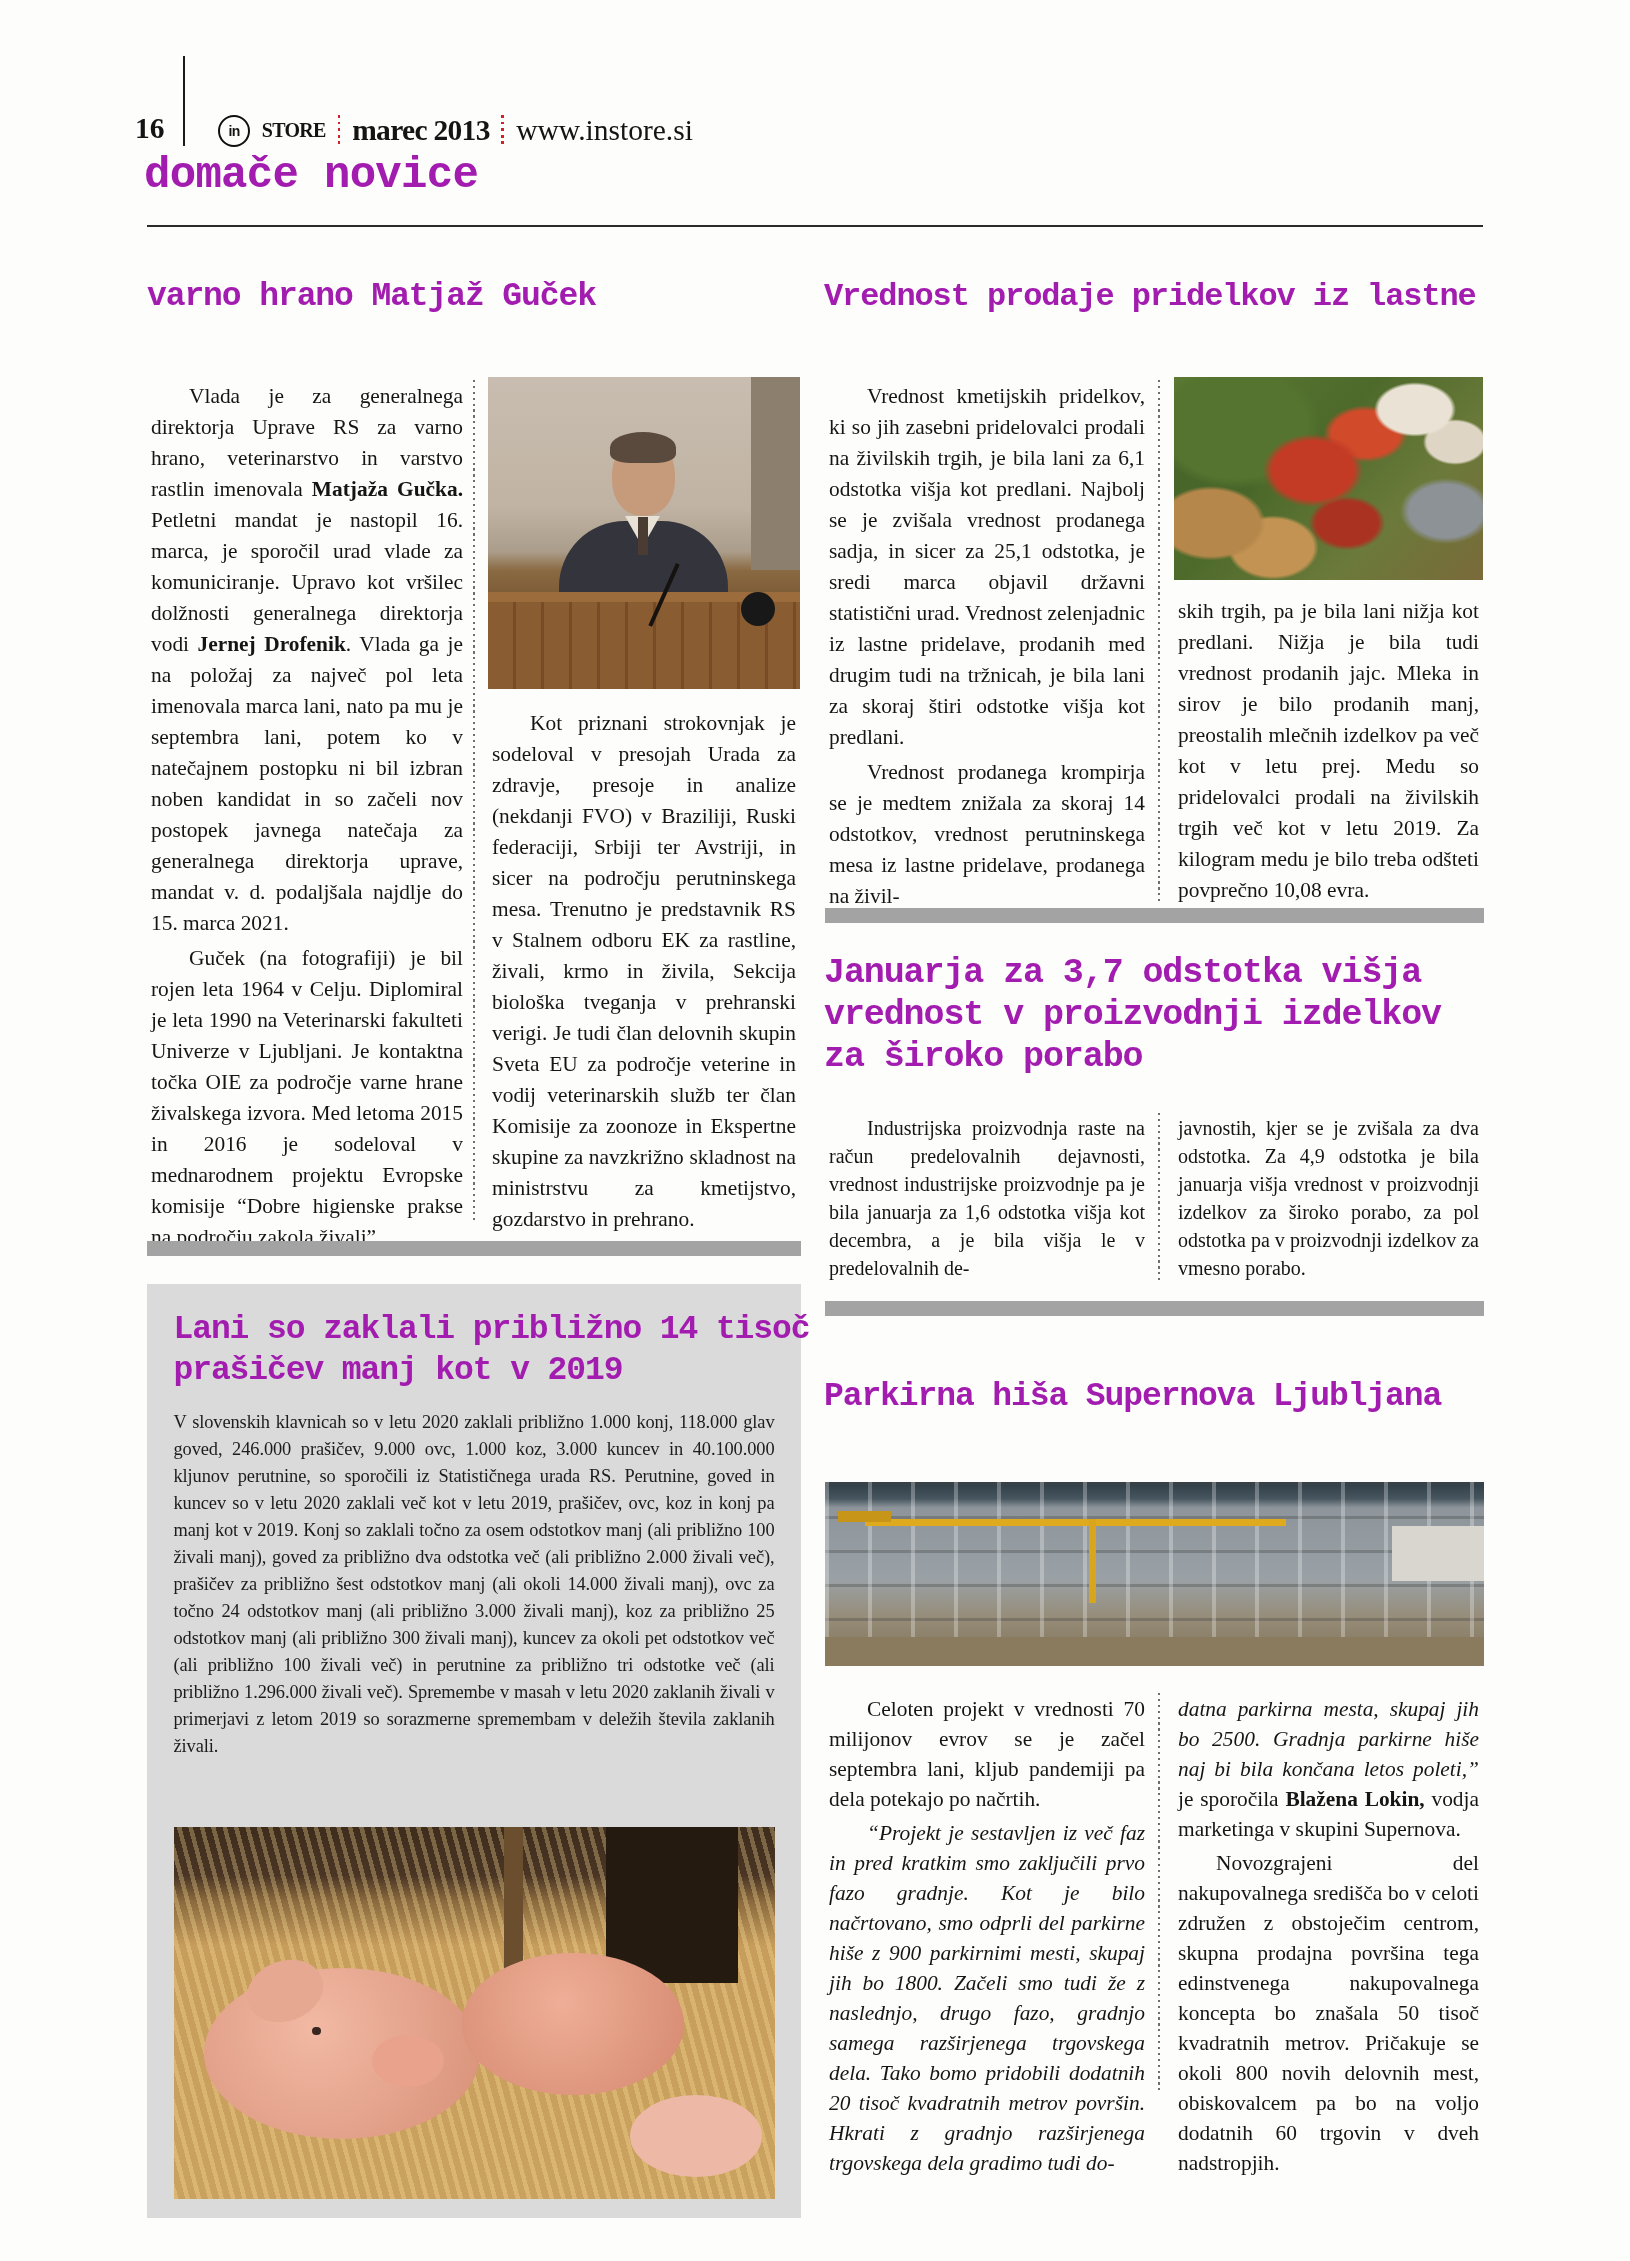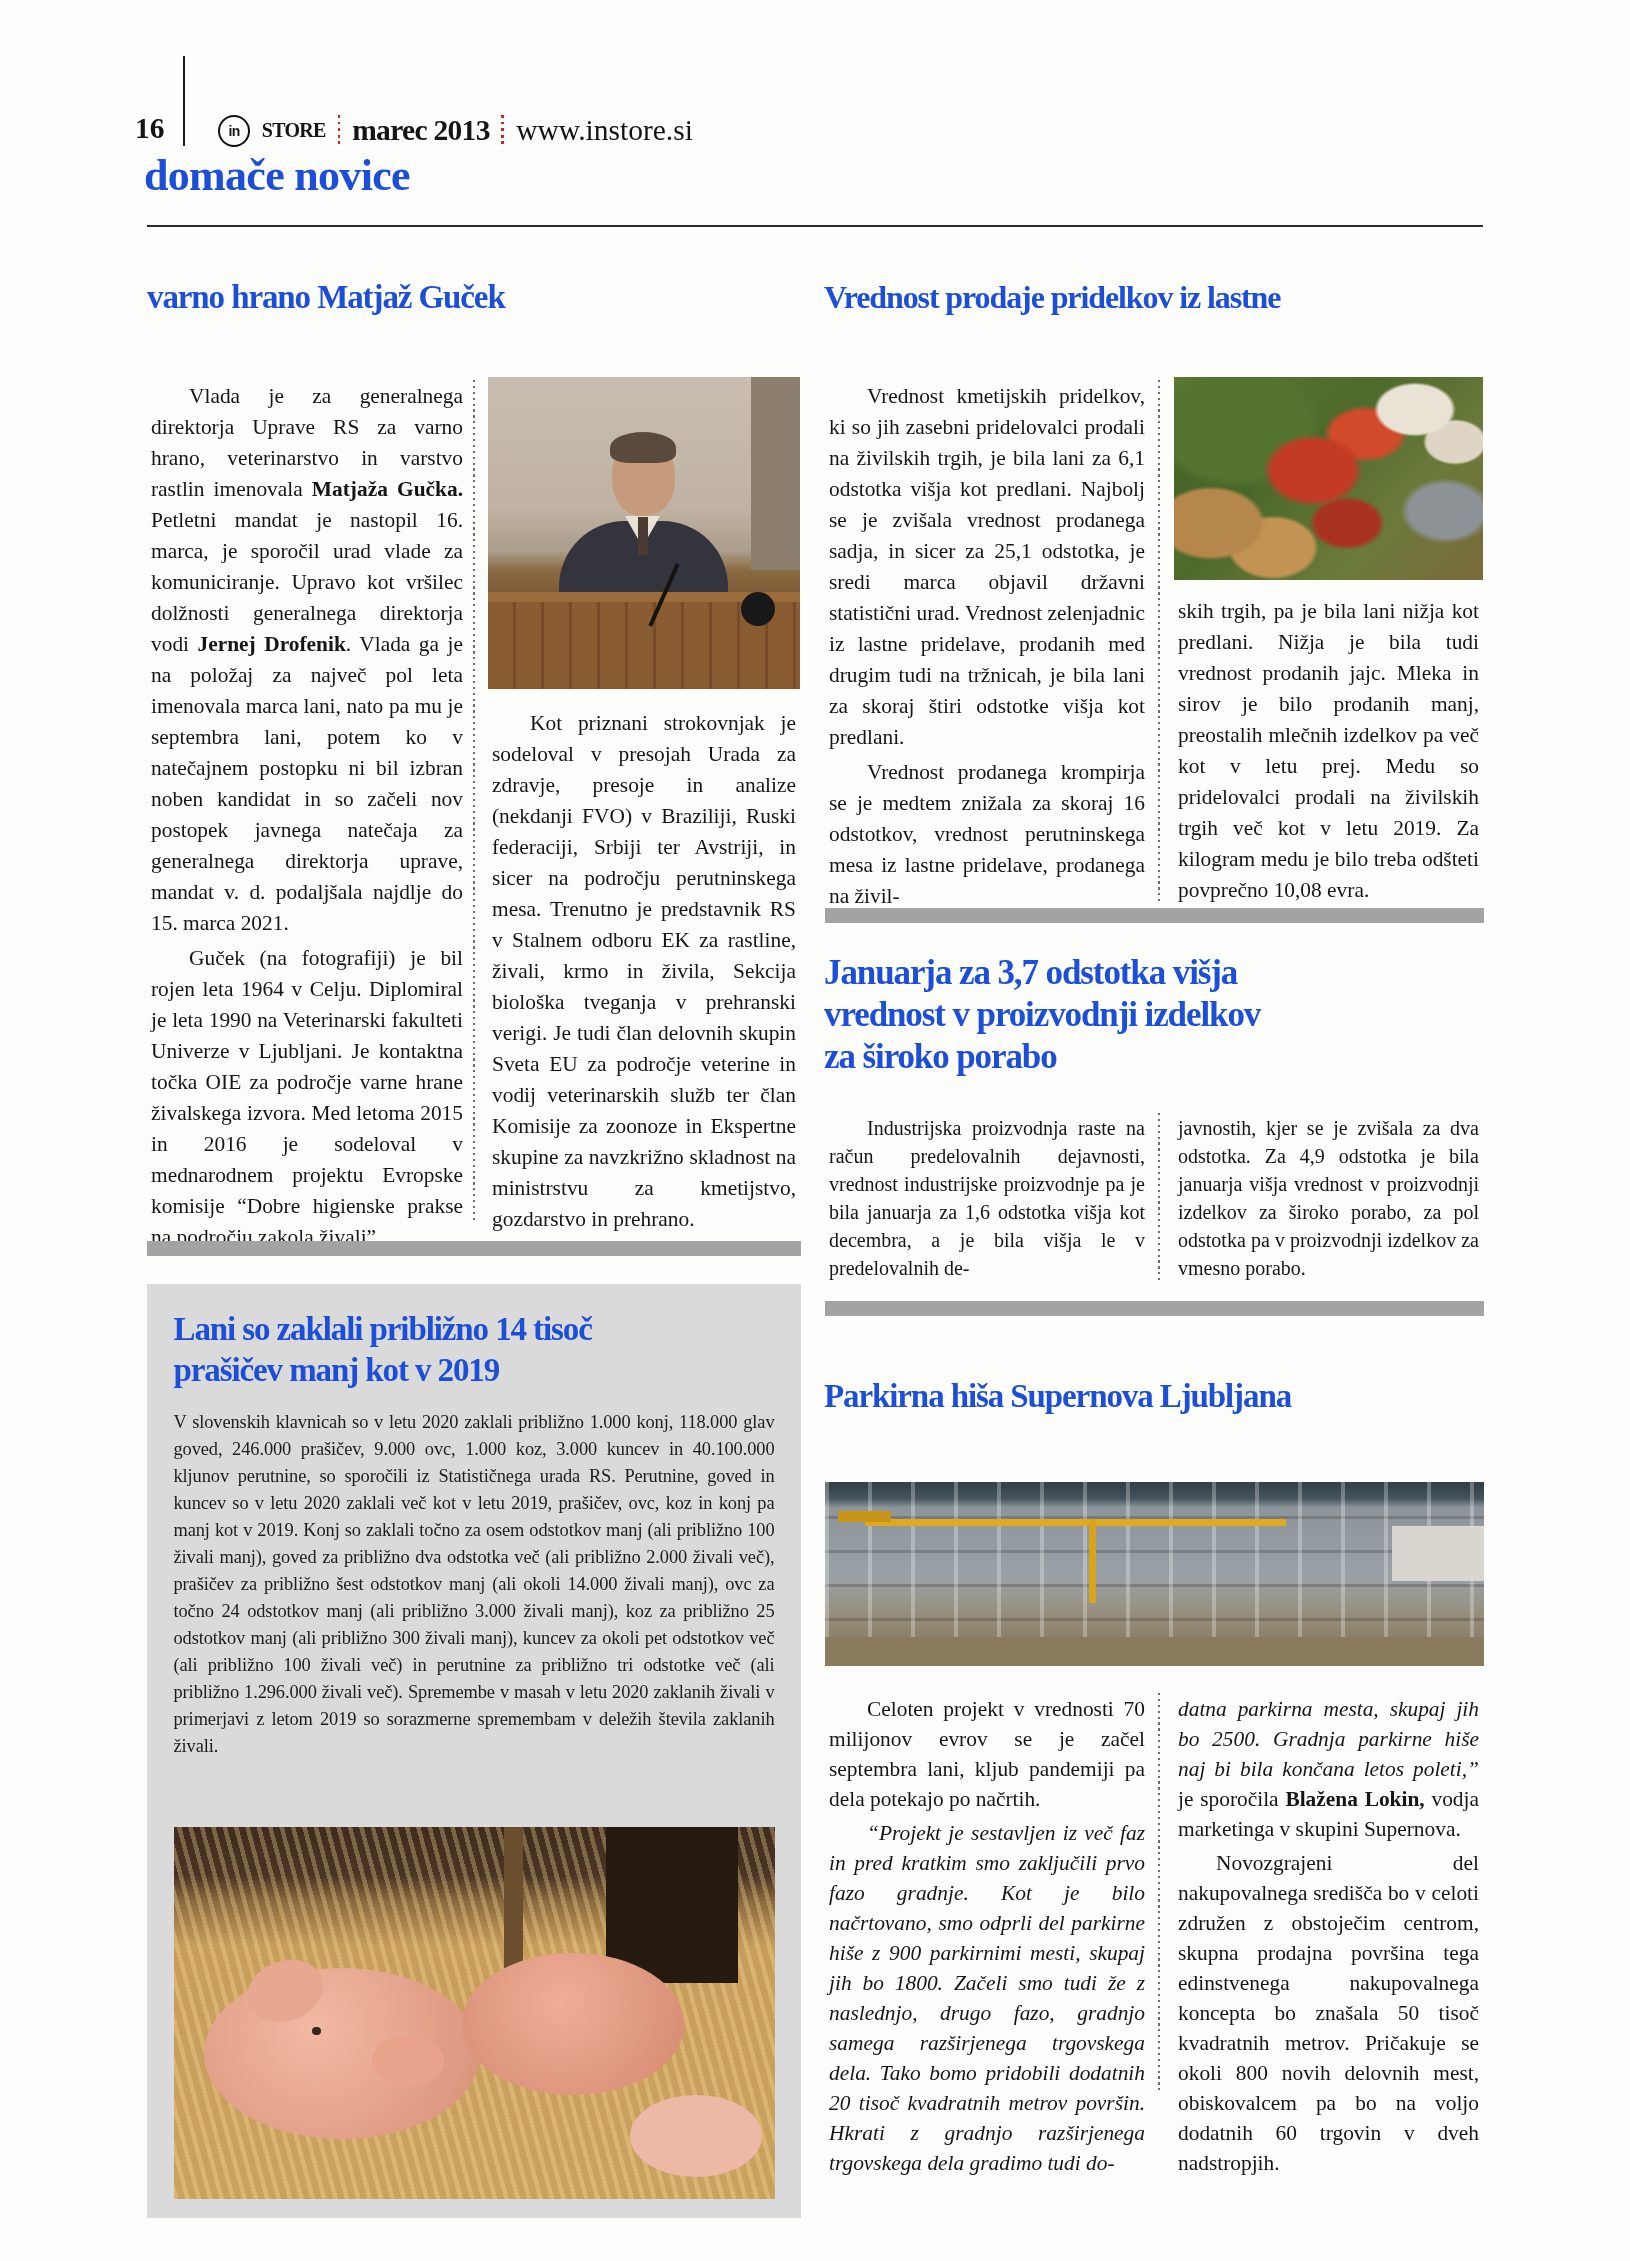--- a/index.html
+++ b/index.html
@@ -1,21 +1,21 @@
 <!DOCTYPE html>
 <html style="font-size:11.8px"><head>
 <meta charset="utf-8">
 <style>
   html,body{margin:0;padding:0}
   body{width:1631px;height:2261px;background:#fdfdfc;position:relative;overflow:hidden;
        font-family:"Liberation Serif",serif;color:#141414;
        -webkit-font-smoothing:antialiased}
   .abs{position:absolute}
   .sans{font-family:Liberation Serif, serif}
-  .headline{font-family:Liberation Serif, serif;font-weight:800;color:#1d4ed8;letter-spacing:-1.1px}
+  .headline{font-family:Liberation Mono, monospace;font-weight:800;color:#a21caf;letter-spacing:-1.1px}
   .title-line{display:block;white-space:nowrap}
   .serif-body{font-size:21.4px;line-height:31px;text-align:justify;color:#151515}
   .serif-body p{margin:4px}
   .serif-body p.ind{text-indent:38px}
   .small-serif{font-size:20px;line-height:28px}
   .a5body{line-height:30px}
   .it{font-style:italic}
   .b{font-weight:bold}
   .dotted-v{width:2.2px;background-image:repeating-linear-gradient(to bottom,#6e6e6e 0 2.2px,transparent 2.2px 5.9px)}
   .dotted-red{width:2.9px;height:31px;background-image:repeating-linear-gradient(to bottom,#d12028 0 2.9px,transparent 2.9px 6.6px)}
@@ -126,21 +126,21 @@
     <div class="shape pig" style="left:76%;bottom:6%;width:22%;height:22%;background:#edb9a6"></div>
   </div>
 </div>
 
 <div class="abs headline" style="left:824px;top:277px;font-size:32px;line-height:40px">
   <span class="title-line">Vrednost prodaje pridelkov iz lastne</span>
 </div>
 
 <div class="abs serif-body" style="left:825px;top:377px;width:324px">
   <p class="ind">Vrednost kmetijskih pridelkov, ki so jih zasebni pridelovalci prodali na živilskih trgih, je bila lani za 6,1 odstotka višja kot predlani. Najbolj se je zvišala vrednost prodanega sadja, in sicer za 25,1 odstotka, je sredi marca objavil državni statistični urad. Vrednost zelenjadnic iz lastne pridelave, prodanih med drugim tudi na tržnicah, je bila lani za skoraj štiri odstotke višja kot predlani.</p>
-  <p class="ind">Vrednost prodanega krompirja se je medtem znižala za skoraj 16 odstotkov, vrednost perutninskega mesa iz lastne pridelave, prodanega na živil-</p>
+  <p class="ind">Vrednost prodanega krompirja se je medtem znižala za skoraj 14 odstotkov, vrednost perutninskega mesa iz lastne pridelave, prodanega na živil-</p>
 </div>
 
 <div class="abs dotted-v" style="left:1158px;top:380px;height:525px"></div>
 
 <div class="abs" style="left:1174px;top:377px;width:309px">
   <div class="photo p-veg" style="width:309px;height:203px;margin-bottom:16px"></div>
   <div class="serif-body" style="width:309px">
     <p>skih trgih, pa je bila lani nižja kot predlani. Nižja je bila tudi vrednost prodanih jajc. Mleka in sirov je bilo prodanih manj, preostalih mlečnih izdelkov pa več kot v letu prej. Medu so pridelovalci prodali na živilskih trgih več kot v letu 2019. Za kilogram medu je bilo treba odšteti povprečno 10,08 evra.</p>
   </div>
 </div>

